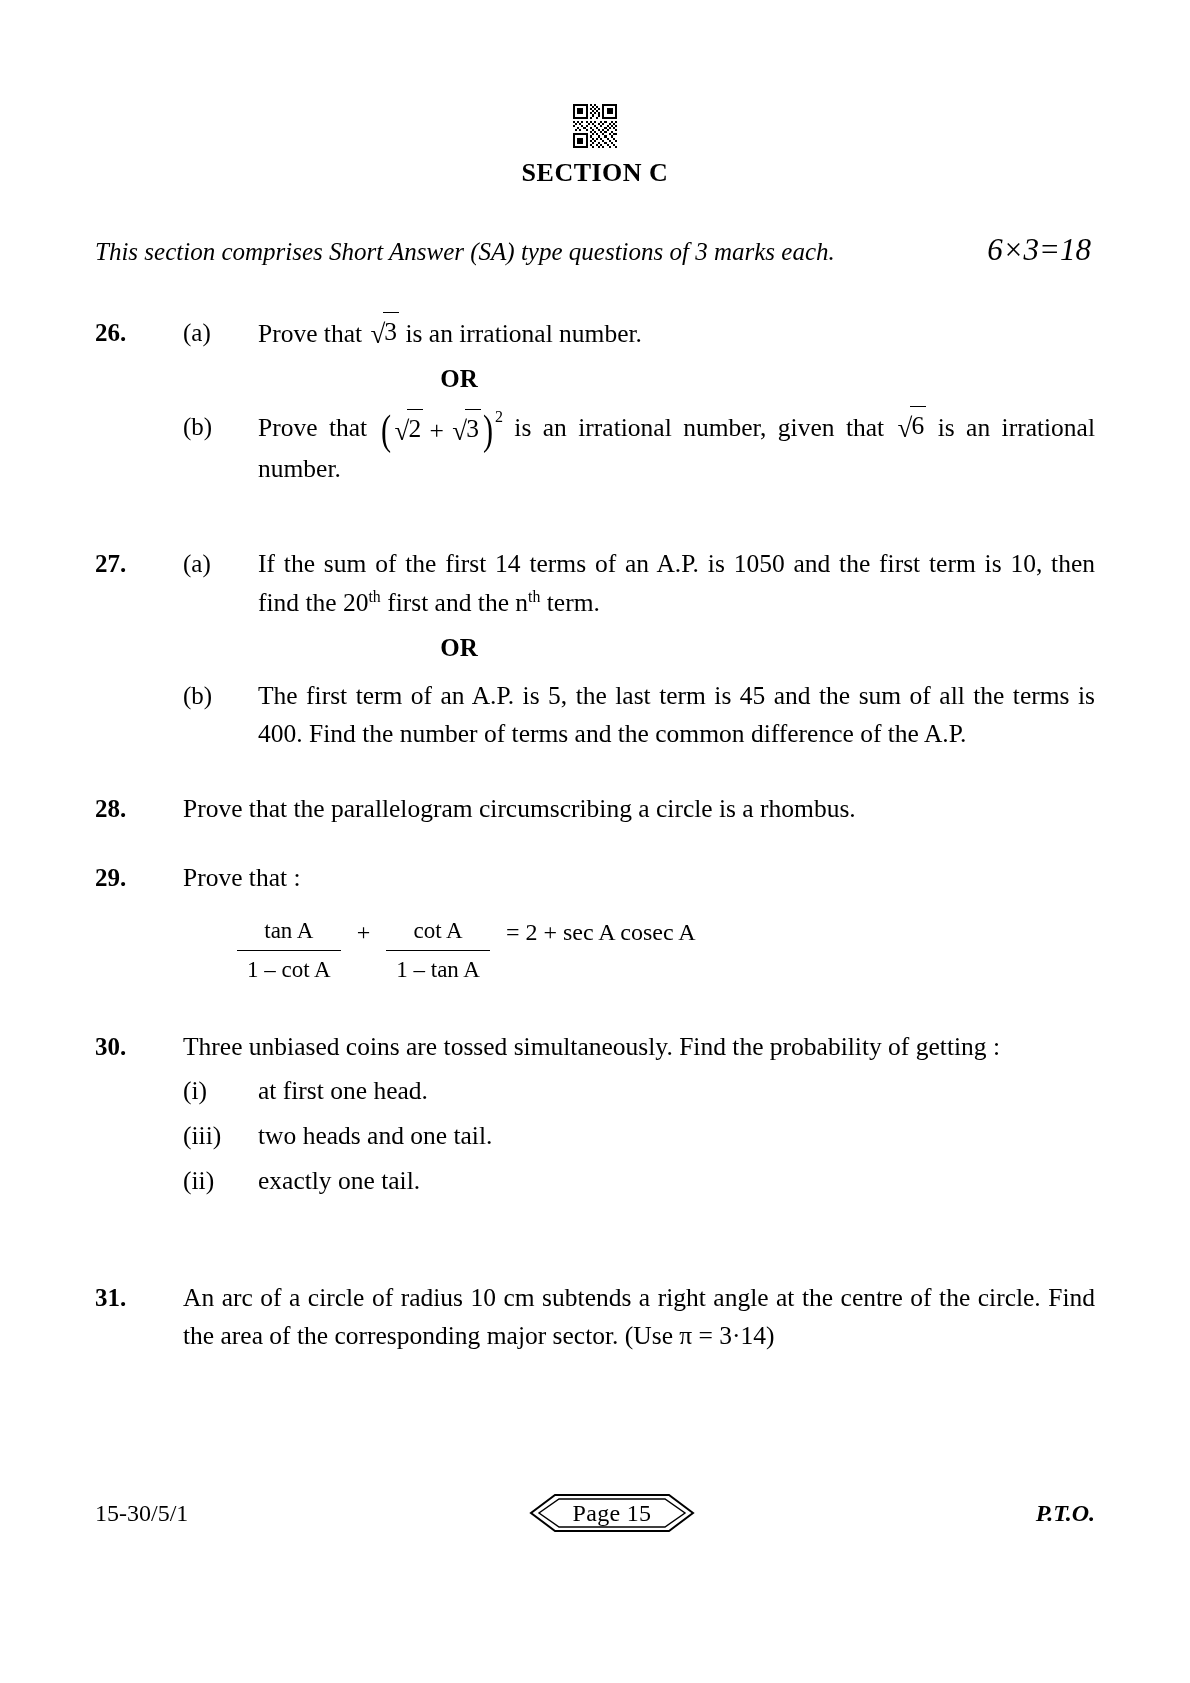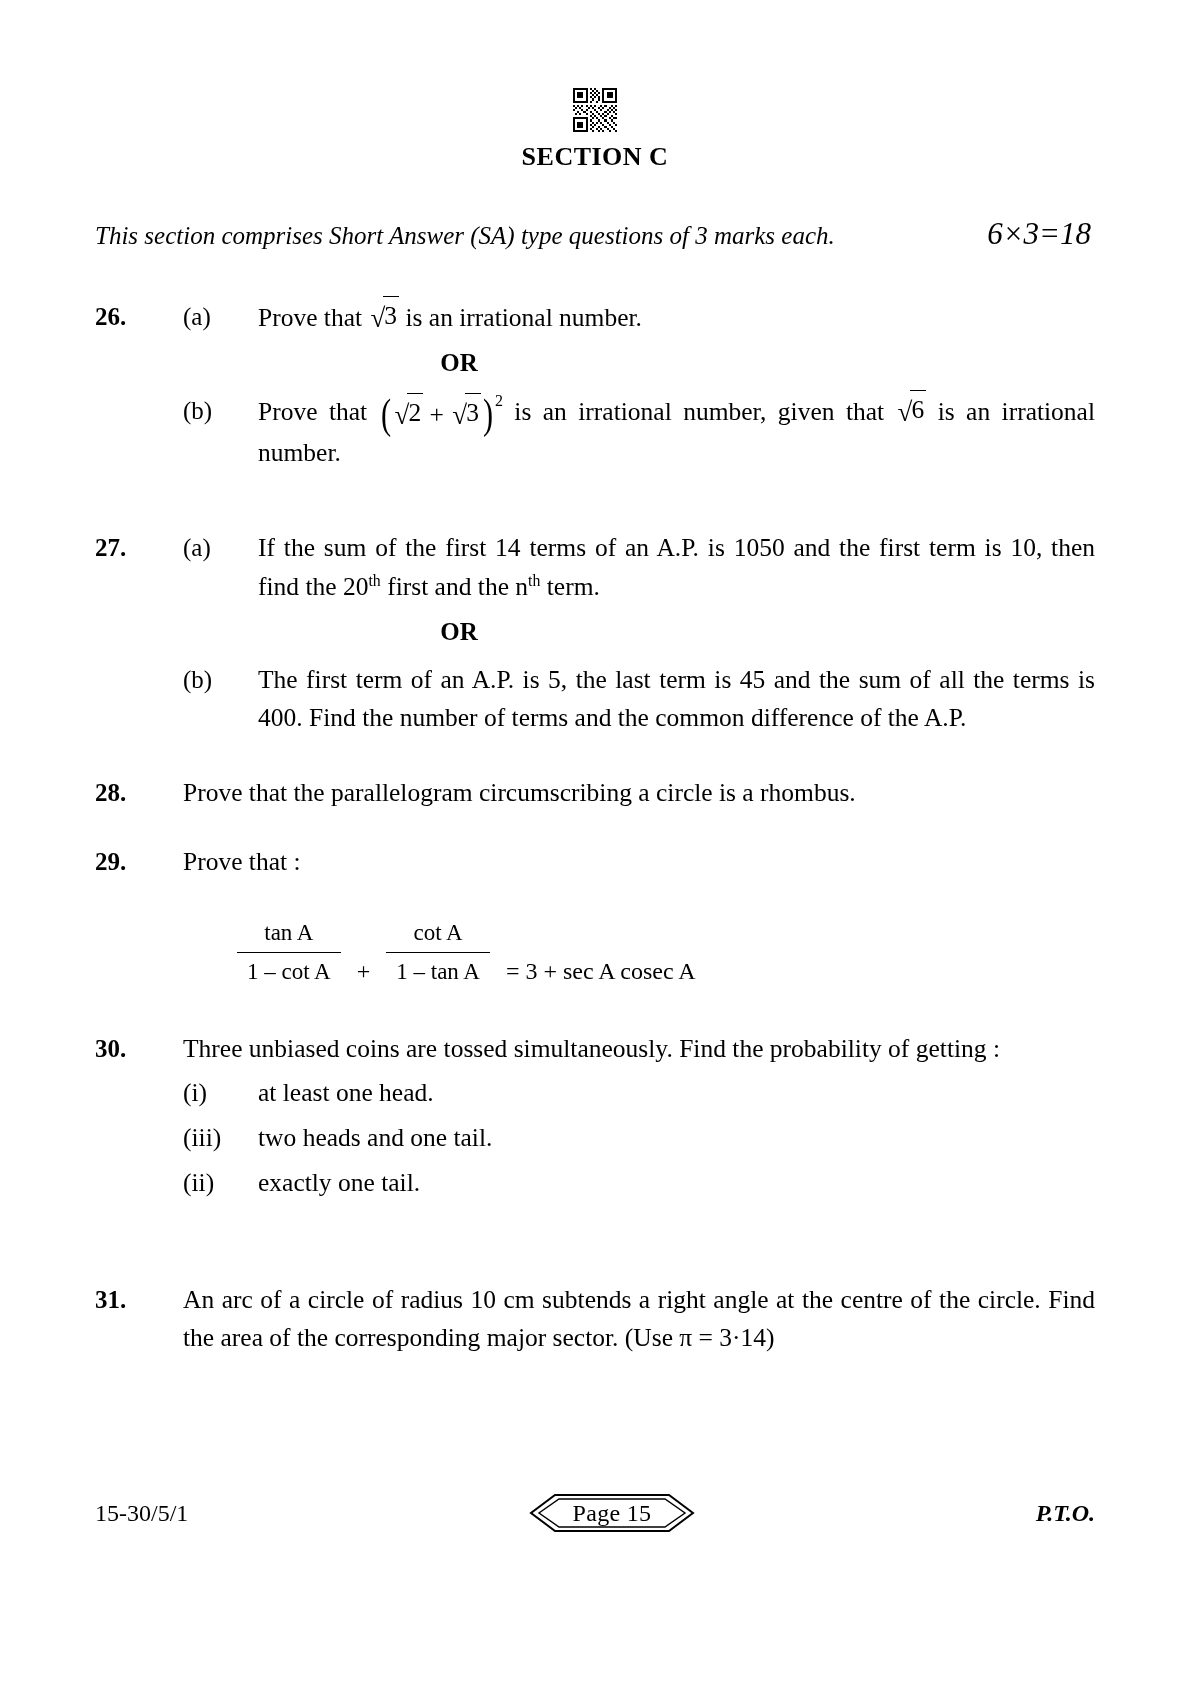--- a/index.html
+++ b/index.html
@@ -13,21 +13,21 @@
     height: 1683px;
     font-family: "Liberation Serif", "DejaVu Serif", serif;
     color: #000000;
     position: relative;
     overflow: hidden;
   }
   .page {
     position: relative;
     width: 1190px;
     height: 1683px;
-    padding: 0 95px;
+    padding: 16px 95px;
   }
 
   
   .qr-wrap {
     display: flex;
     justify-content: center;
     padding-top: 88px;
   }
   .qr {
     width: 44px;
@@ -151,23 +151,23 @@
     font-size: 16px;
     vertical-align: top;
     position: relative;
     top: -4px;
     left: 0px;
   }
 
   
   .eq-line {
     display: flex;
-    align-items: flex-end;
+    align-items: flex-start;
     justify-content: flex-start;
-    margin-top: 34px;
+    margin-top: 16px;
     padding-left: 52px;
     font-size: 24px;
   }
   .frac {
     display: inline-flex;
     flex-direction: column;
     align-items: center;
     vertical-align: middle;
     margin: 0 2px;
   }
@@ -443,34 +443,34 @@
       <div class="eq-line">
         <span class="frac">
           <span class="num">tan A</span>
           <span class="den">1 – cot A</span>
         </span>
         <span class="eq-op">+</span>
         <span class="frac">
           <span class="num">cot A</span>
           <span class="den">1 – tan A</span>
         </span>
-        <span class="eq-rhs">= 3 + sec A cosec A</span>
+        <span class="eq-rhs">= 2 + sec A cosec A</span>
       </div>
     </div>
   </div>
 
   <div class="gap-30"></div>
 
   <div class="q">
     <div class="q-num">30.</div>
     <div class="q-body">
       <div class="sub-text">Three unbiased coins are tossed simultaneously. Find the probability of getting :</div>
       <div class="roman-row">
         <div class="roman-label">(i)</div>
-        <div class="roman-text">at least one head.</div>
+        <div class="roman-text">at first one head.</div>
       </div>
       <div class="roman-row">
         <div class="roman-label">(iii)</div>
         <div class="roman-text">two heads and one tail.</div>
       </div>
       <div class="roman-row">
         <div class="roman-label">(ii)</div>
         <div class="roman-text">exactly one tail.</div>
       </div>
     </div>

